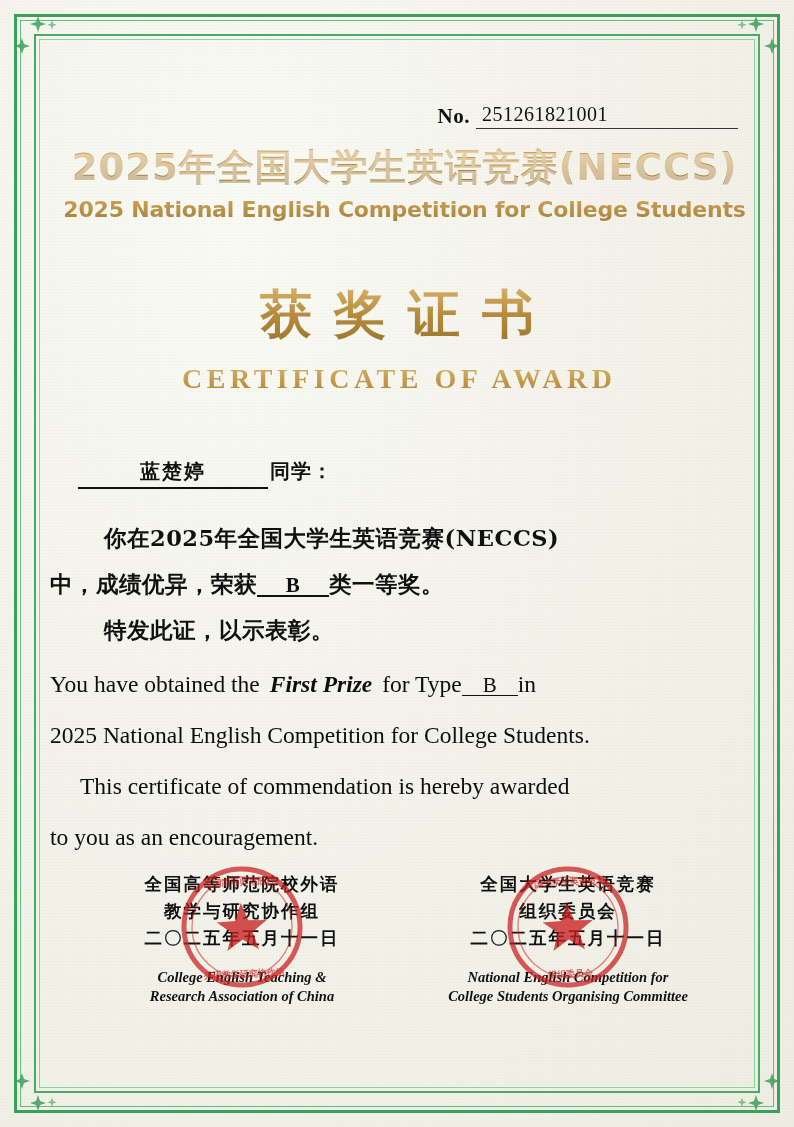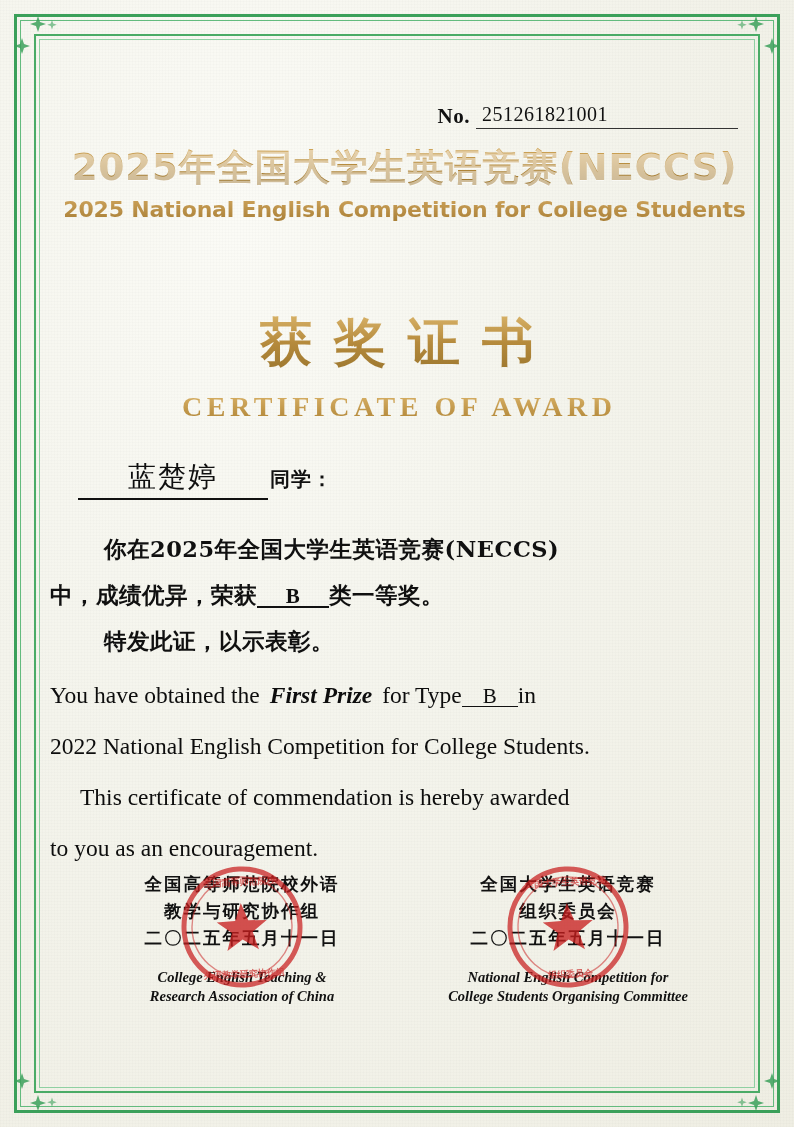--- a/index.html
+++ b/index.html
@@ -166,21 +166,20 @@
   .award-cn {
     font-family: "DejaVu Serif", serif;
     font-size: 52px;
     font-weight: 700;
     letter-spacing: 22px;
     text-indent: 22px;
     color: #b8903f;
     background: linear-gradient(180deg, #e0bb72 0%, #b58a3c 50%, #97732c 100%);
     -webkit-background-clip: text;
     background-clip: text;
-    margin-top: 28px;
     -webkit-text-fill-color: transparent;
   }
   .award-en {
     margin-top: 13px;
     font-family: "Liberation Serif", serif;
     font-size: 28px;
     font-weight: 700;
     letter-spacing: 4.5px;
     text-indent: 4.5px;
     color: #b8903f;
@@ -205,22 +204,22 @@
   }
   .recipient-line {
     margin-left: 28px;
     margin-bottom: 26px;
   }
   .recipient-name {
     min-width: 190px;
     text-align: center;
     border-bottom: 2px solid #111;
     font-family: "DejaVu Sans", sans-serif;
-    font-size: 28px;
-    font-weight: 400;
+    font-size: 20px;
+    font-weight: 700;
     padding-bottom: 2px;
     letter-spacing: 2px;
   }
   .recipient-suffix {
     font-family: "DejaVu Serif", serif;
     font-size: 20px;
     font-weight: 700;
     margin-left: 2px;
     letter-spacing: 1px;
   }
@@ -401,21 +400,21 @@
 
       <div class="cn-para">
         <span>中，成绩优异，荣获</span><span class="blank-inline">B</span><span>类</span><span class="prize-cn">一等奖</span><span>。</span>
       </div>
 
       <div class="cn-para cn-indent">特发此证，以示表彰。</div>
 
       <div class="en-para">
         <span>You have obtained the</span><span class="prize-en">First Prize</span><span>for Type</span><span class="blank-en">B</span><span>in</span>
       </div>
-      <div class="en-para">2022 National English Competition for College Students.</div>
+      <div class="en-para">2025 National English Competition for College Students.</div>
       <div class="en-para en-indent">This certificate of commendation is hereby awarded</div>
       <div class="en-para">to you as an encouragement.</div>
     </div>
 
     <div class="sign-area">
 
       <div class="sign-col left">
         <div class="sign-cn-wrap">
           <div class="sign-cn">全国高等师范院校外语</div>
           <div class="sign-cn">教学与研究协作组</div>

